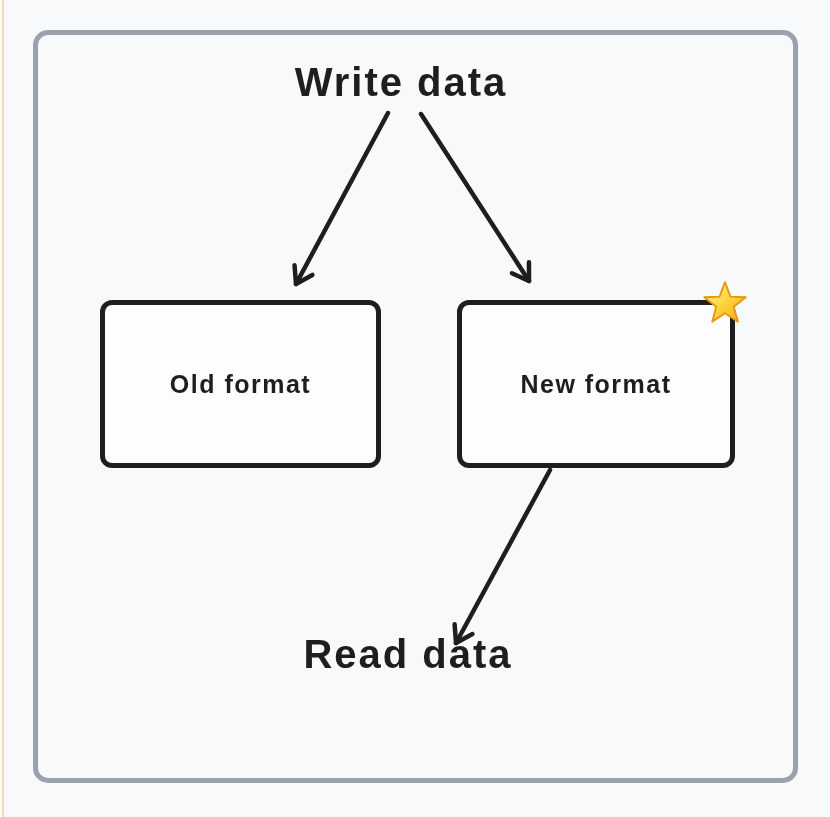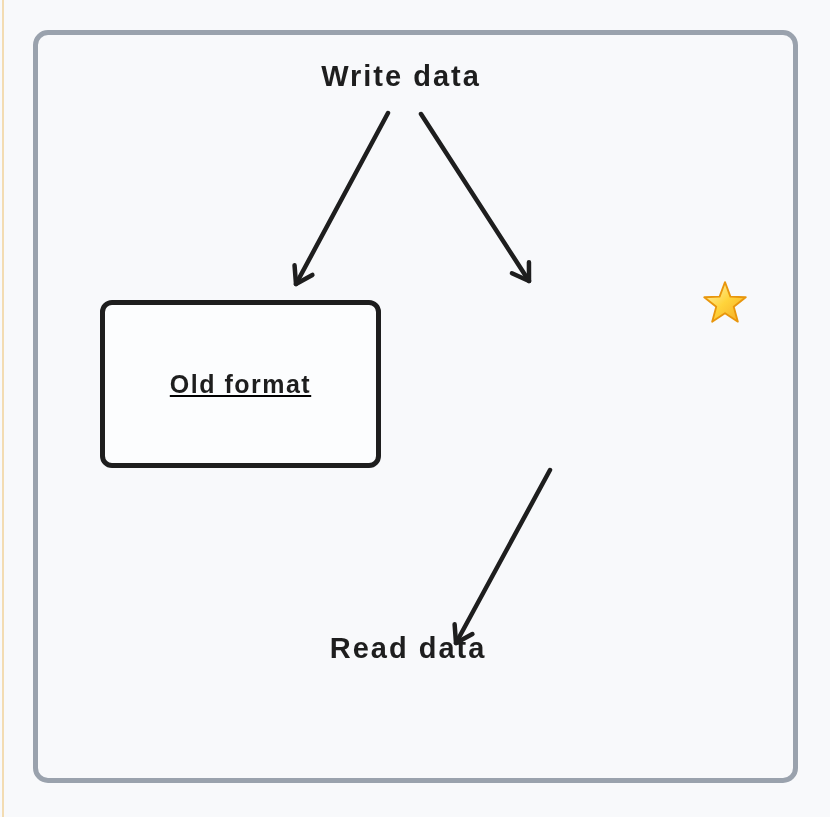--- a/index.html
+++ b/index.html
@@ -30,36 +30,35 @@
     width: 755px;
     height: 743px;
     border: 5px solid var(--frame-border, #9aa2ad);
     border-radius: 15px;
     background: transparent;
   }
   .flow-label {
     position: absolute;
     transform: translateX(-50%);
     color: var(--stroke, #1e1e1e);
-    font-size: 29px;
+    font-size: 40px;
     font-weight: 700;
     letter-spacing: 2px;
     white-space: nowrap;
   }
   .flow-label.write { left: 401px; top: 60px; }
   .flow-label.read  { left: 408px; top: 632px; }
   .node {
     position: absolute;
     border: 5px solid var(--stroke, #1e1e1e);
     border-radius: 12px;
     background: var(--node-fill, #fcfdfe);
     display: flex;
     align-items: center;
     justify-content: center;
-    text-decoration: underline;
   }
   .node.old { left: 100px; top: 300px; width: 271px; height: 158px; }
   .node.new { left: 457px; top: 300px; width: 268px; height: 158px; }
   .node-label {
     color: var(--stroke, #1e1e1e);
     font-size: 25px;
     font-weight: 700;
     letter-spacing: 1.5px;
     white-space: nowrap;
   }
@@ -98,20 +97,23 @@
     </defs>
     <line x1="388" y1="113" x2="296" y2="284" stroke="#1e1e1e" stroke-width="4.5" stroke-linecap="round" marker-end="url(#arrowhead)"></line>
     <line x1="421" y1="114" x2="529" y2="281" stroke="#1e1e1e" stroke-width="4.5" stroke-linecap="round" marker-end="url(#arrowhead)"></line>
     <line x1="550" y1="470" x2="456" y2="643" stroke="#1e1e1e" stroke-width="4.5" stroke-linecap="round" marker-end="url(#arrowhead)"></line>
   </svg>
 
   <div class="node old">
     <span class="node-label">Old format</span>
   </div>
 
+  <div class="node new">
+    <span class="node-label">New format</span>
+  </div>
 
   <svg class="star-badge" viewBox="0 0 40 40" xmlns="http://www.w3.org/2000/svg">
     <defs>
       <linearGradient id="starGrad" x1="0" y1="0" x2="1" y2="1">
         <stop offset="0" stop-color="#fff6c4"></stop>
         <stop offset="0.5" stop-color="#ffd43b"></stop>
         <stop offset="1" stop-color="#f5a623"></stop>
       </linearGradient>
     </defs>
     <path d="M20 1 L24.70 13.53 L38.07 14.13 L27.61 22.47 L31.17 35.37 L20 28 L8.83 35.37 L12.39 22.47 L1.93 14.13 L15.30 13.53 Z" fill="url(#starGrad)" stroke="#e8960c" stroke-width="1.6" stroke-linejoin="round"></path>

